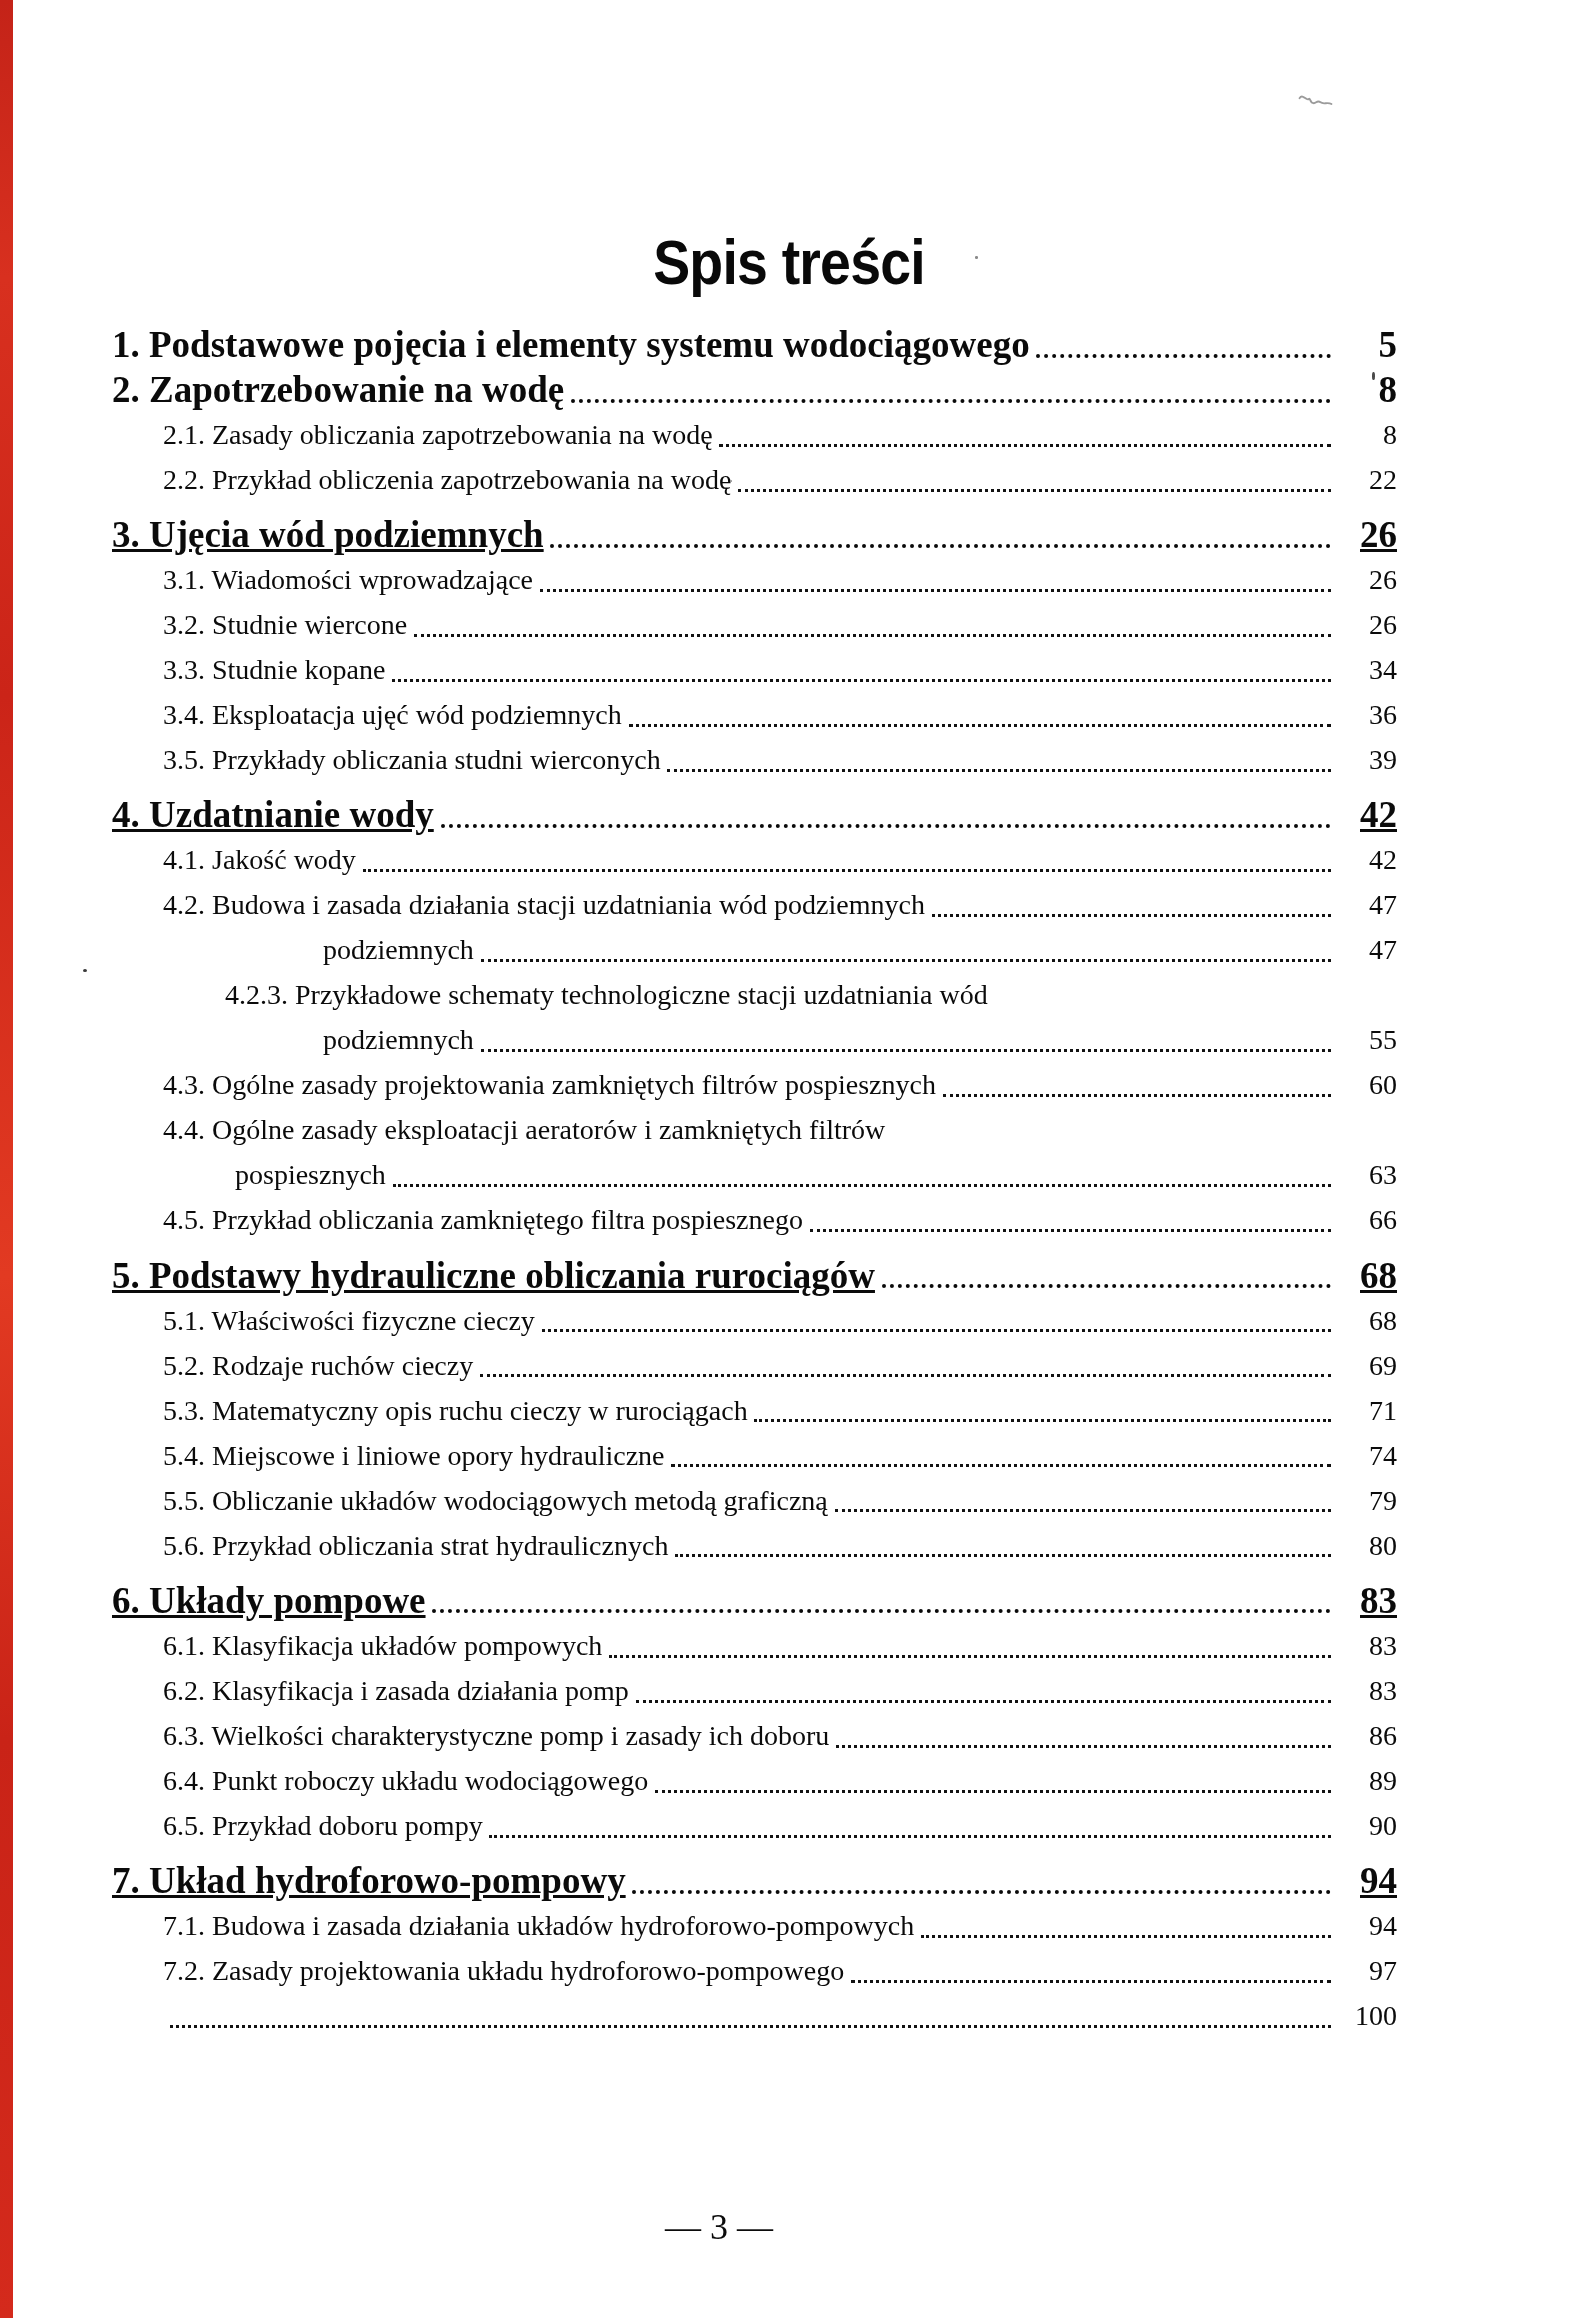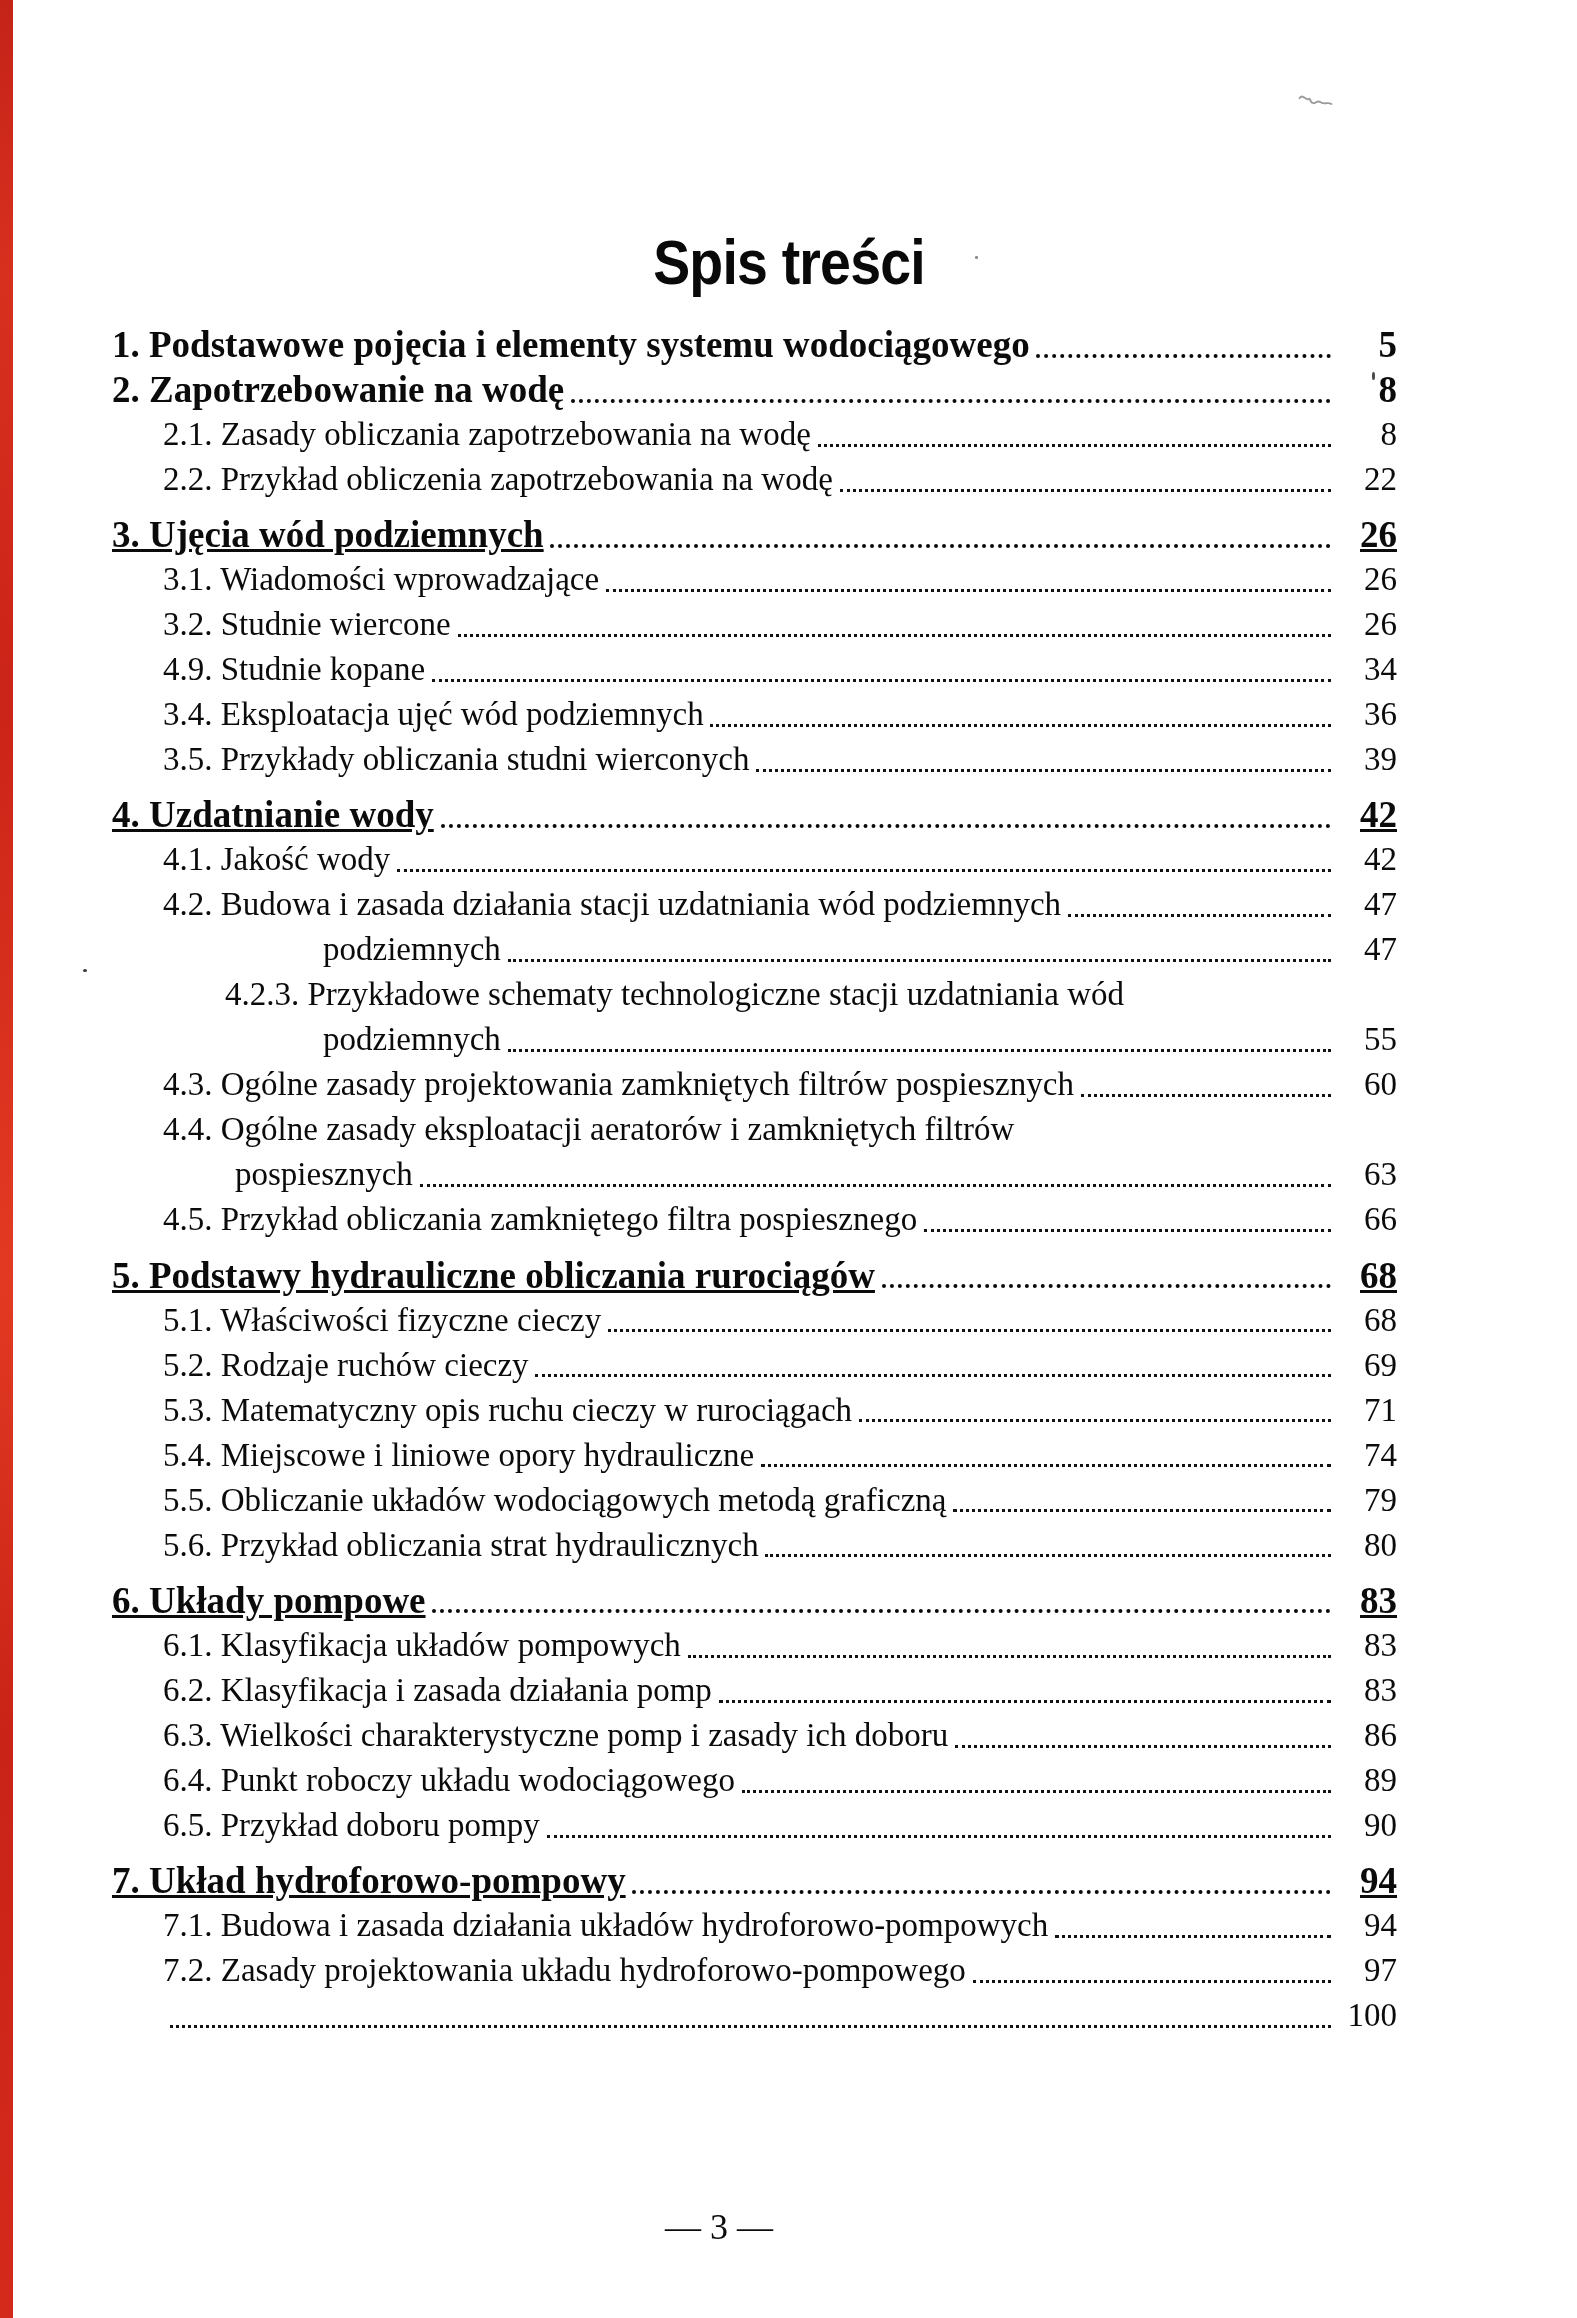--- a/index.html
+++ b/index.html
@@ -26,21 +26,21 @@
     font-weight:700;
     font-size:63px;line-height:1;
     letter-spacing:-0.9px;
     transform:scaleX(.88);
     transform-origin:50% 50%;
     color:#090909;
   }
 
   
   .toc{position:absolute;top:322px;left:112px;width:1285px;}
-  .toc-row{display:flex;height:45px;line-height:45px;white-space:pre;font-size:33px;}
+  .toc-row{display:flex;height:45px;line-height:45px;white-space:pre;font-size:28px;}
   .toc-row.gap{margin-top:10.2px;text-decoration:underline;}
   .toc-row.bold{font-weight:700;font-size:37px;}
   .lvl-1{padding-left:0;}
   .lvl-2{padding-left:51px;}
   .lvl-3{padding-left:113px;}
   .lvl-c3{padding-left:211px;}
   .lvl-c2{padding-left:123px;}
   .entry-text{flex:0 0 auto;}
   .leader{
     flex:1 1 auto;align-self:flex-end;
@@ -74,21 +74,21 @@
   <h1 class="title">Spis treści</h1>
 
   <div class="toc" id="toc">
       <div class="toc-row lvl-1 bold"><span class="entry-text">1. Podstawowe pojęcia i elementy systemu wodociągowego</span><span class="leader"></span><span class="page-num">5</span></div>
       <div class="toc-row lvl-1 bold"><span class="entry-text">2. Zapotrzebowanie na wodę</span><span class="leader"></span><span class="page-num">8</span></div>
       <div class="toc-row lvl-2"><span class="entry-text">2.1. Zasady obliczania zapotrzebowania na wodę</span><span class="leader"></span><span class="page-num">8</span></div>
       <div class="toc-row lvl-2"><span class="entry-text">2.2. Przykład obliczenia zapotrzebowania na wodę</span><span class="leader"></span><span class="page-num">22</span></div>
       <div class="toc-row lvl-1 bold gap"><span class="entry-text">3. Ujęcia wód podziemnych</span><span class="leader"></span><span class="page-num">26</span></div>
       <div class="toc-row lvl-2"><span class="entry-text">3.1. Wiadomości wprowadzające</span><span class="leader"></span><span class="page-num">26</span></div>
       <div class="toc-row lvl-2"><span class="entry-text">3.2. Studnie wiercone</span><span class="leader"></span><span class="page-num">26</span></div>
-      <div class="toc-row lvl-2"><span class="entry-text">4.9. Studnie kopane</span><span class="leader"></span><span class="page-num">34</span></div>
+      <div class="toc-row lvl-2"><span class="entry-text">3.3. Studnie kopane</span><span class="leader"></span><span class="page-num">34</span></div>
       <div class="toc-row lvl-2"><span class="entry-text">3.4. Eksploatacja ujęć wód podziemnych</span><span class="leader"></span><span class="page-num">36</span></div>
       <div class="toc-row lvl-2"><span class="entry-text">3.5. Przykłady obliczania studni wierconych</span><span class="leader"></span><span class="page-num">39</span></div>
       <div class="toc-row lvl-1 bold gap"><span class="entry-text">4. Uzdatnianie wody</span><span class="leader"></span><span class="page-num">42</span></div>
       <div class="toc-row lvl-2"><span class="entry-text">4.1. Jakość wody</span><span class="leader"></span><span class="page-num">42</span></div>
       <div class="toc-row lvl-2"><span class="entry-text">4.2. Budowa i zasada działania stacji uzdatniania wód podziemnych</span><span class="leader"></span><span class="page-num">47</span></div>
       <div class="toc-row lvl-c3"><span class="entry-text">podziemnych</span><span class="leader"></span><span class="page-num">47</span></div>
       <div class="toc-row lvl-3"><span class="entry-text">4.2.3. Przykładowe schematy technologiczne stacji uzdatniania wód</span></div>
       <div class="toc-row lvl-c3"><span class="entry-text">podziemnych</span><span class="leader"></span><span class="page-num">55</span></div>
       <div class="toc-row lvl-2"><span class="entry-text">4.3. Ogólne zasady projektowania zamkniętych filtrów pospiesznych</span><span class="leader"></span><span class="page-num">60</span></div>
       <div class="toc-row lvl-2"><span class="entry-text">4.4. Ogólne zasady eksploatacji aeratorów i zamkniętych filtrów</span></div>

